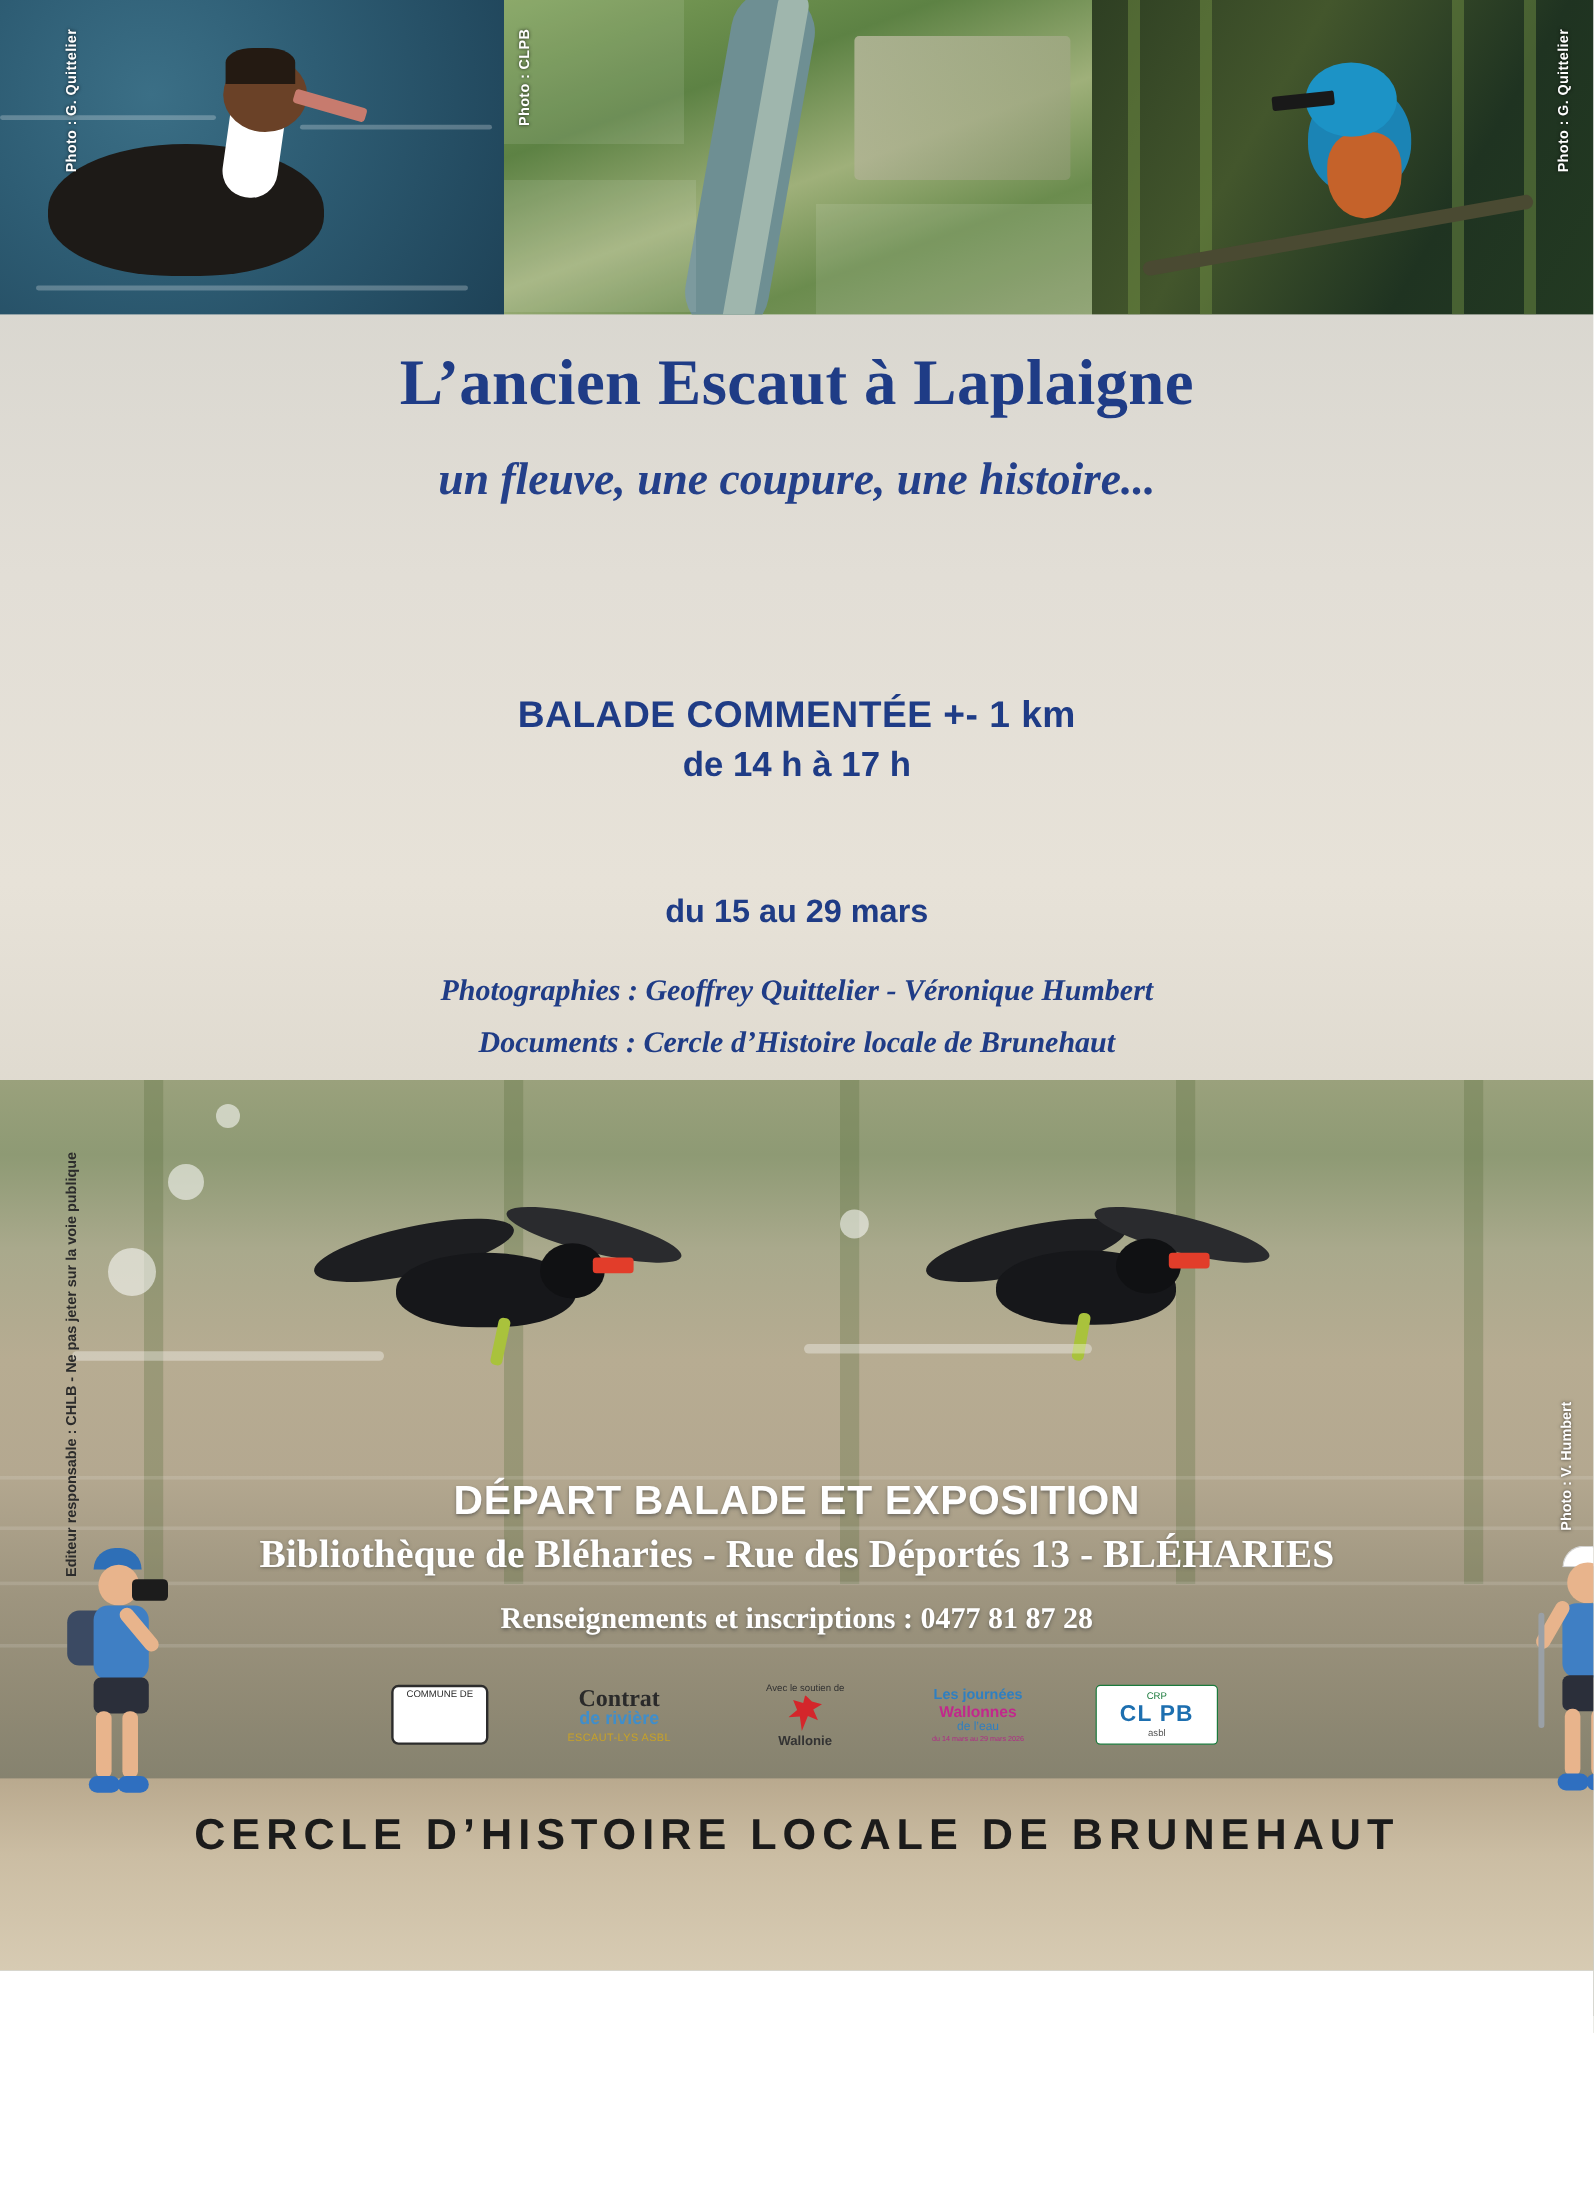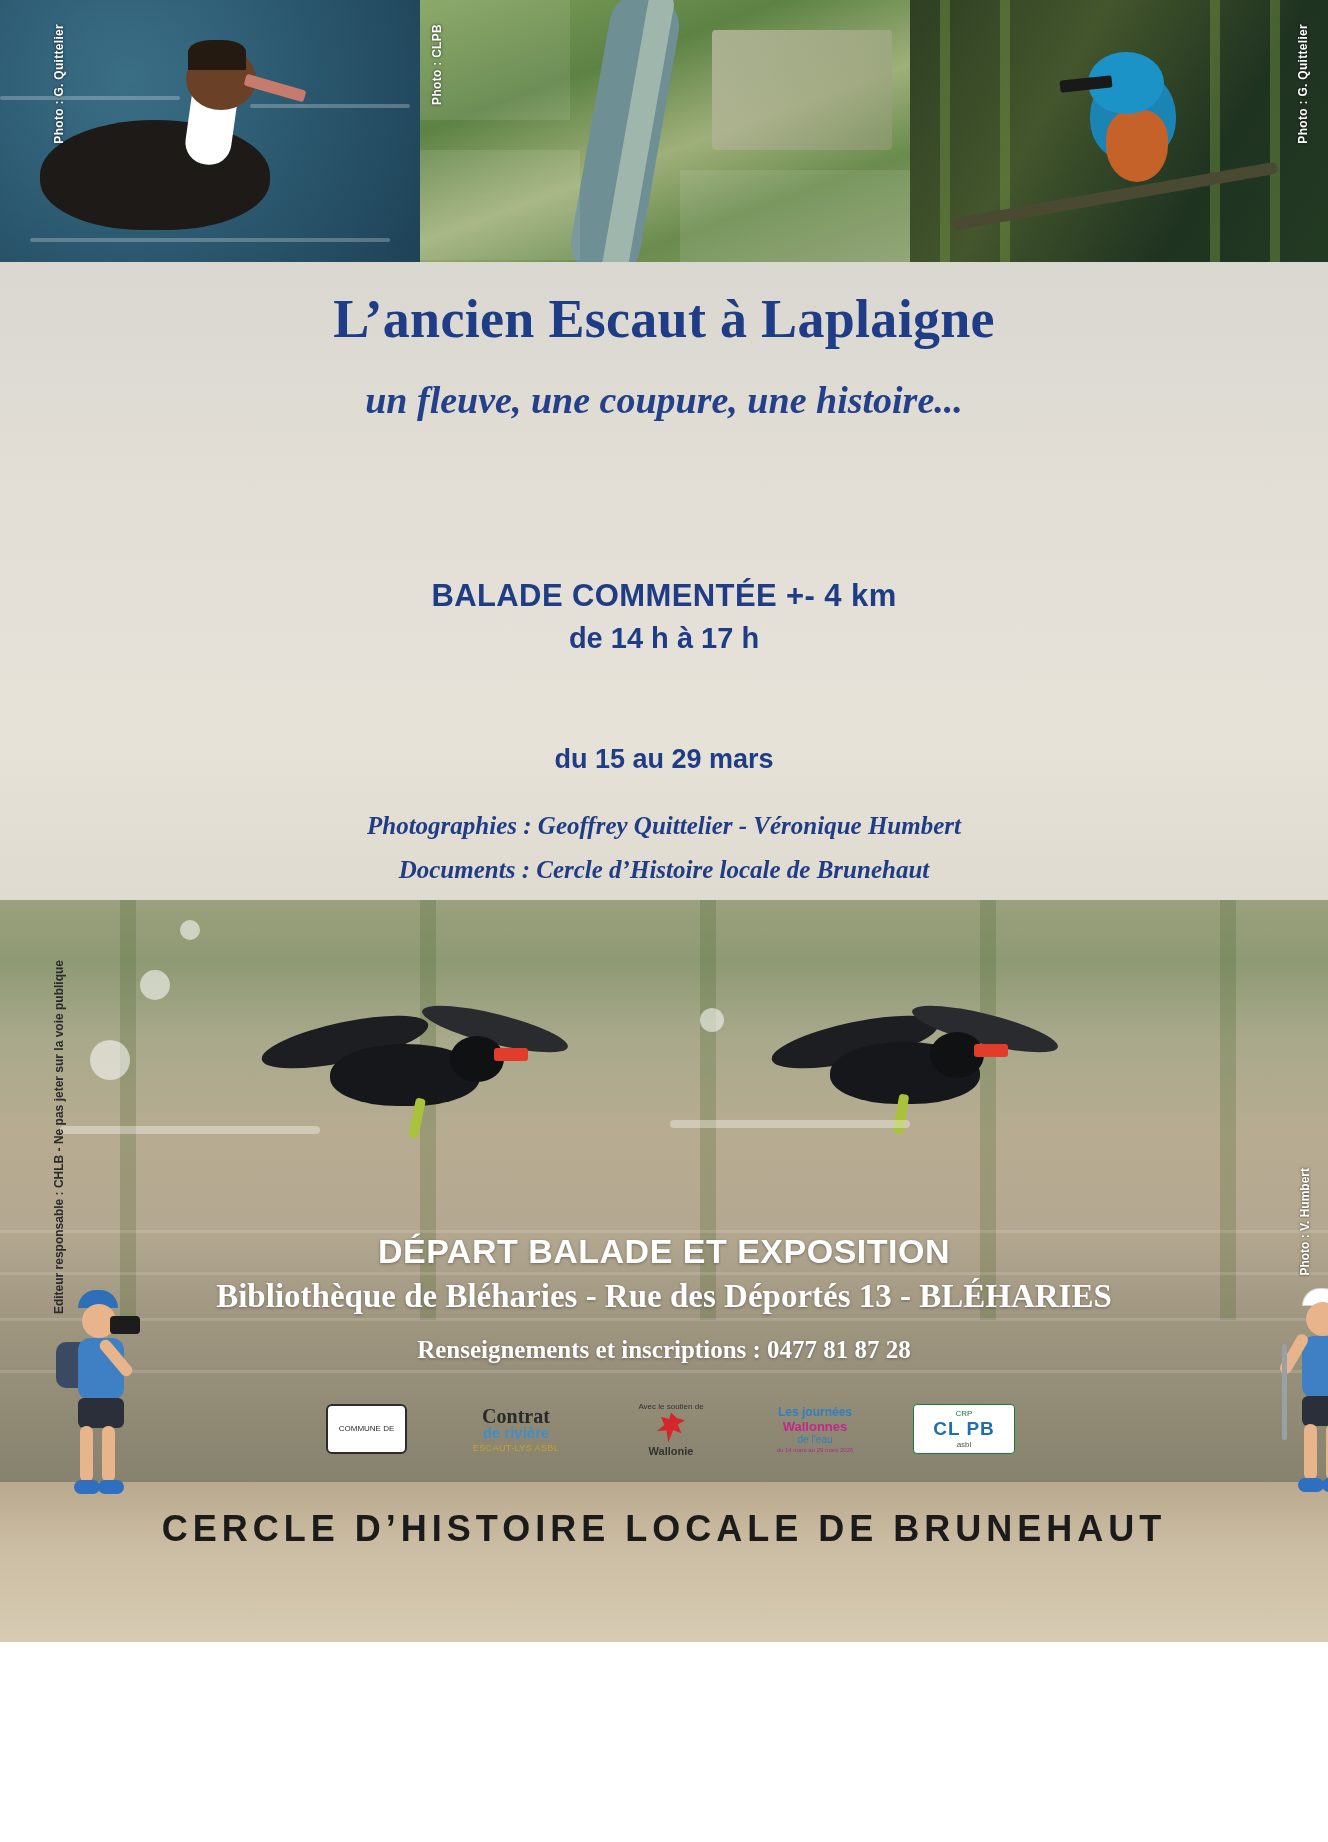--- a/index.html
+++ b/index.html
@@ -162,21 +162,21 @@
   }
 
   
   .logos{
     position:absolute;left:0;right:0;top:1386px;height:86px;
     display:flex;justify-content:center;align-items:center;gap:34px;
   }
   .logo{position:relative;display:flex;flex-direction:column;align-items:center;justify-content:center;}
   .logo-badge{
     width:81px;height:50px;border:2px solid #2c2c2c;border-radius:6px;
-    background:#fff;display:flex;align-items:center;justify-content:center;
+    background:#fff;display:flex;justify-content:center;
     font-size:8px;color:#2c2c2c;text-align:center;line-height:1.05;padding:2px;
     box-sizing:border-box;
     margin-left:13px;
   }
   .logo-cr{width:150px;text-align:center;justify-content:space-between;}
   .logo-cr .l1{font-size:20px;font-weight:bold;color:#2a2a2a;font-family:"Liberation Serif",serif;}
   .logo-cr .l2{font-size:15px;font-weight:bold;color:#3f8ecb;margin-top:-4px;}
   .logo-cr .l3{font-size:9px;font-weight:normal;color:#c8a227;letter-spacing:.4px;margin-top:2px;}
   .logo-wal{width:92px;text-align:center;}
   .logo-wal .w1{font-size:8px;color:#333;}
@@ -258,21 +258,21 @@
       <div class="kf-body"></div>
       <div class="kf-belly"></div>
       <div class="kf-head"></div>
       <div class="kf-beak"></div>
       <div class="credit" style="right:18px;top:24px;">Photo : G. Quittelier</div>
     </div>
   </div>
 
   <div class="title">L’ancien Escaut à Laplaigne</div>
   <div class="subtitle">un fleuve, une coupure, une histoire...</div>
-  <div class="walk1">BALADE COMMENTÉE +- 4 km</div>
+  <div class="walk1">BALADE COMMENTÉE +- 1 km</div>
   <div class="walk2">de 14 h à 17 h</div>
   <div class="expo2">du 15 au 29 mars</div>
   <div class="credits1">Photographies : Geoffrey Quittelier - Véronique Humbert</div>
   <div class="credits2">Documents : Cercle d’Histoire locale de Brunehaut</div>
 
   <div class="bottomphoto">
     <div class="bg-reed" style="left:120px;"></div>
     <div class="bg-reed" style="left:420px;"></div>
     <div class="bg-reed" style="left:700px;"></div>
     <div class="bg-reed" style="left:980px;"></div>

